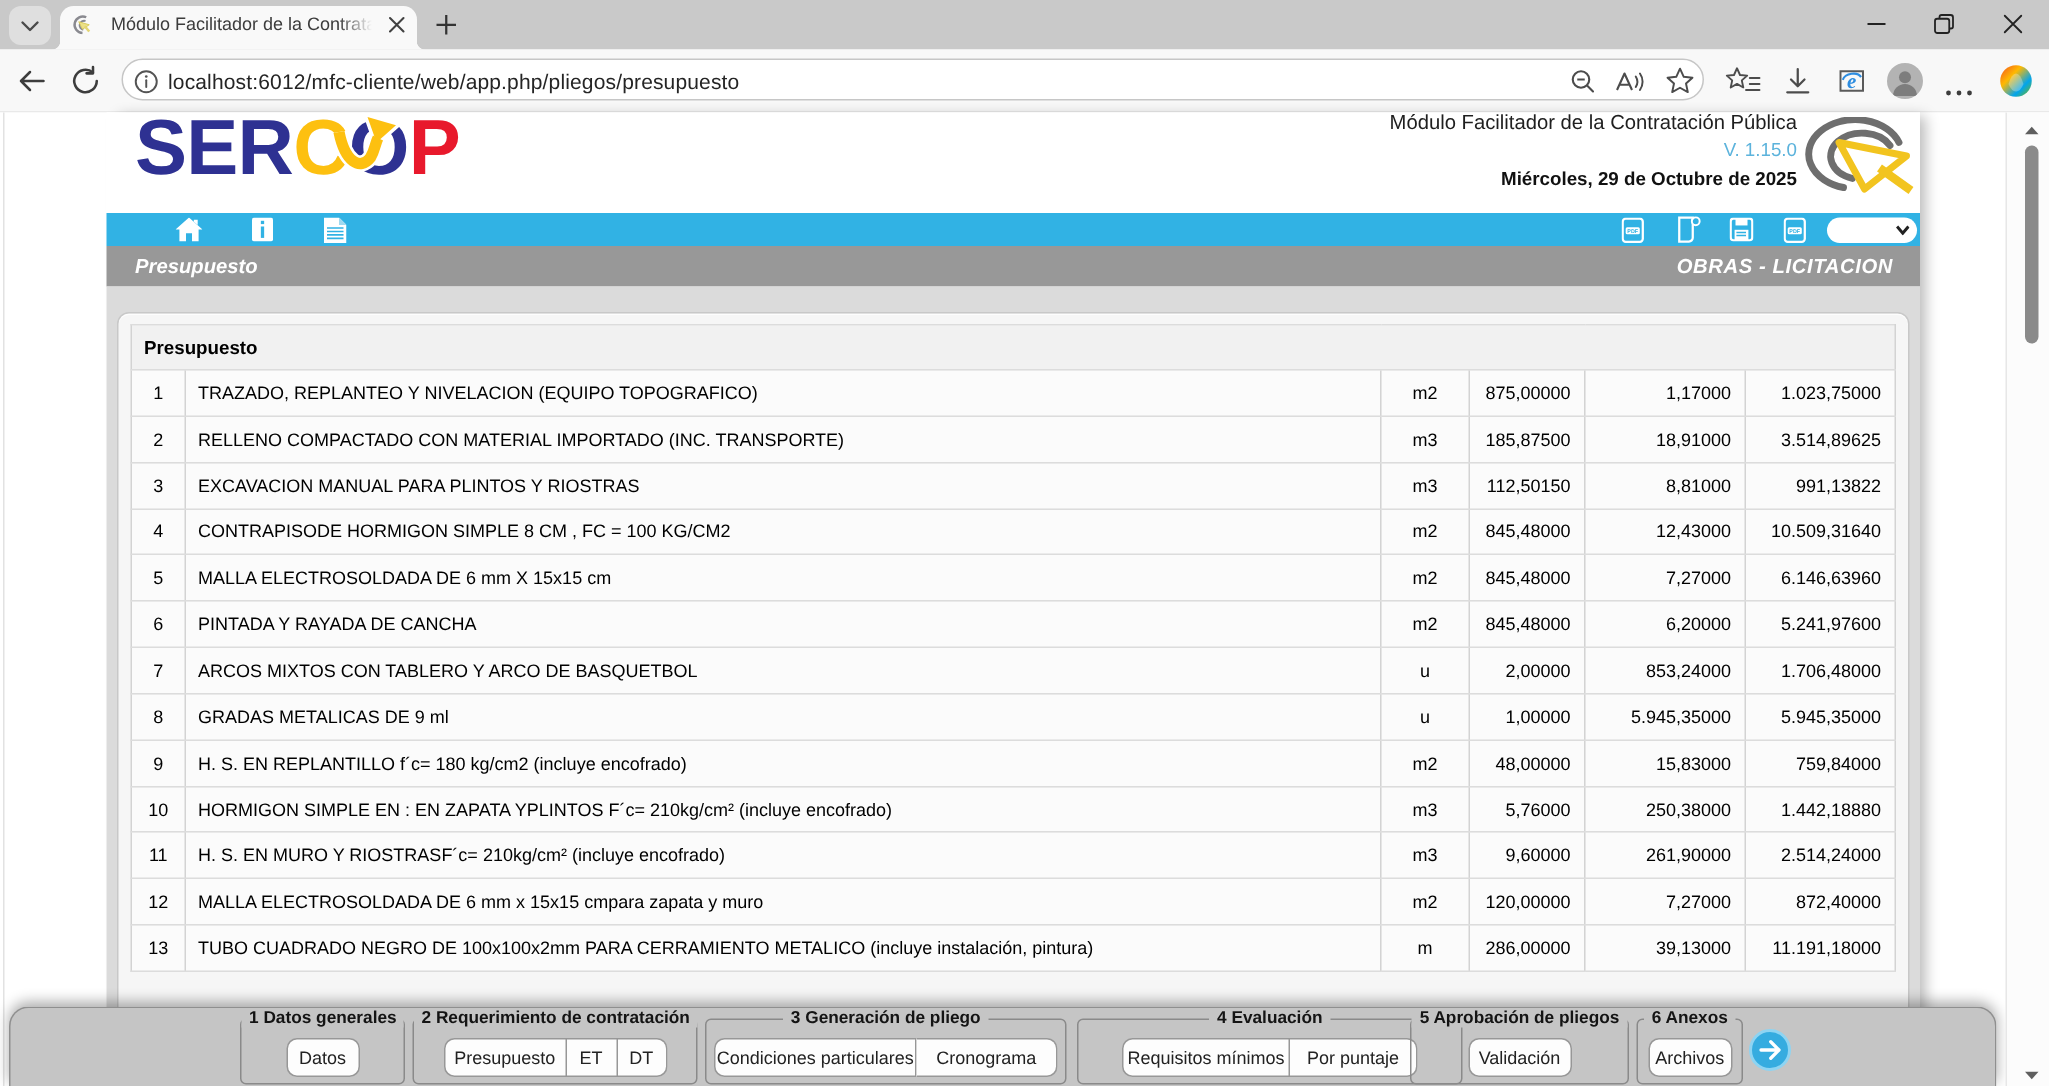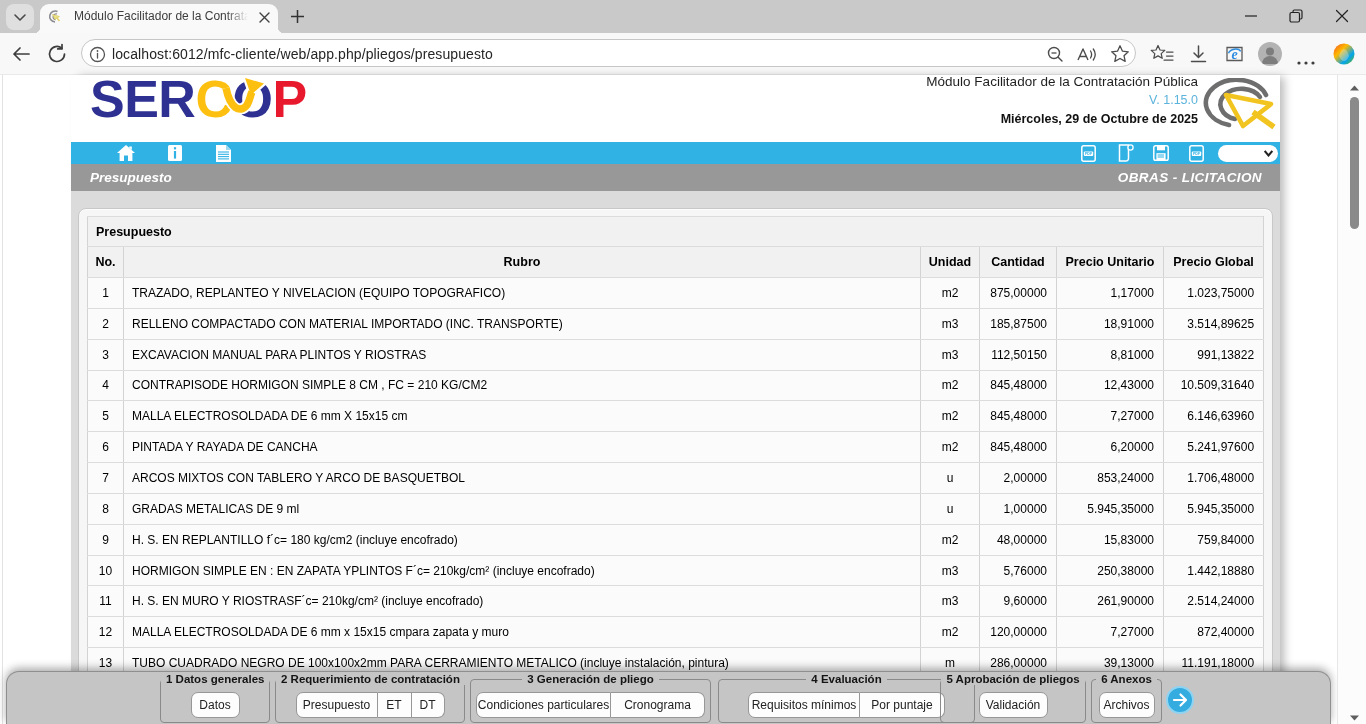--- a/index.html
+++ b/index.html
@@ -252,28 +252,20 @@
                 <col style="width:797px">
                 <col style="width:59px">
                 <col style="width:77px">
                 <col style="width:107px">
                 <col style="width:100px">
               </colgroup>
             <tbody>
                 <tr class="titlerow">
                   <td colspan="6">Presupuesto</td>
                 </tr>
-            <tr class="hdr">
-                  <th class="c">No.</th>
-                  <th class="c">Rubro</th>
-                  <th class="c">Unidad</th>
-                  <th class="c">Cantidad</th>
-                  <th class="c">Precio Unitario</th>
-                  <th class="c">Precio Global</th>
-                </tr>
             <tr class="dr">
                   <td class="c">1</td>
                   <td class="l">TRAZADO, REPLANTEO Y NIVELACION (EQUIPO TOPOGRAFICO)</td>
                   <td class="c">m2</td>
                   <td class="r">875,00000</td>
                   <td class="r">1,17000</td>
                   <td class="r">1.023,75000</td>
                 </tr>
             <tr class="dr">
                   <td class="c">2</td>
@@ -286,21 +278,21 @@
             <tr class="dr">
                   <td class="c">3</td>
                   <td class="l">EXCAVACION MANUAL PARA PLINTOS Y RIOSTRAS</td>
                   <td class="c">m3</td>
                   <td class="r">112,50150</td>
                   <td class="r">8,81000</td>
                   <td class="r">991,13822</td>
                 </tr>
             <tr class="dr">
                   <td class="c">4</td>
-                  <td class="l">CONTRAPISODE HORMIGON SIMPLE 8 CM , FC = 210 KG/CM2</td>
+                  <td class="l">CONTRAPISODE HORMIGON SIMPLE 8 CM , FC = 100 KG/CM2</td>
                   <td class="c">m2</td>
                   <td class="r">845,48000</td>
                   <td class="r">12,43000</td>
                   <td class="r">10.509,31640</td>
                 </tr>
             <tr class="dr">
                   <td class="c">5</td>
                   <td class="l">MALLA ELECTROSOLDADA DE 6 mm X 15x15 cm</td>
                   <td class="c">m2</td>
                   <td class="r">845,48000</td>

